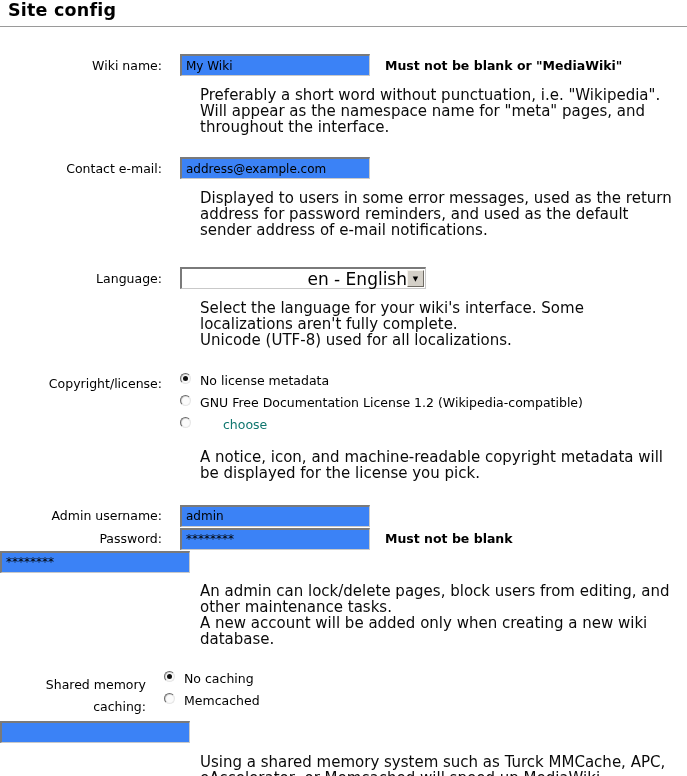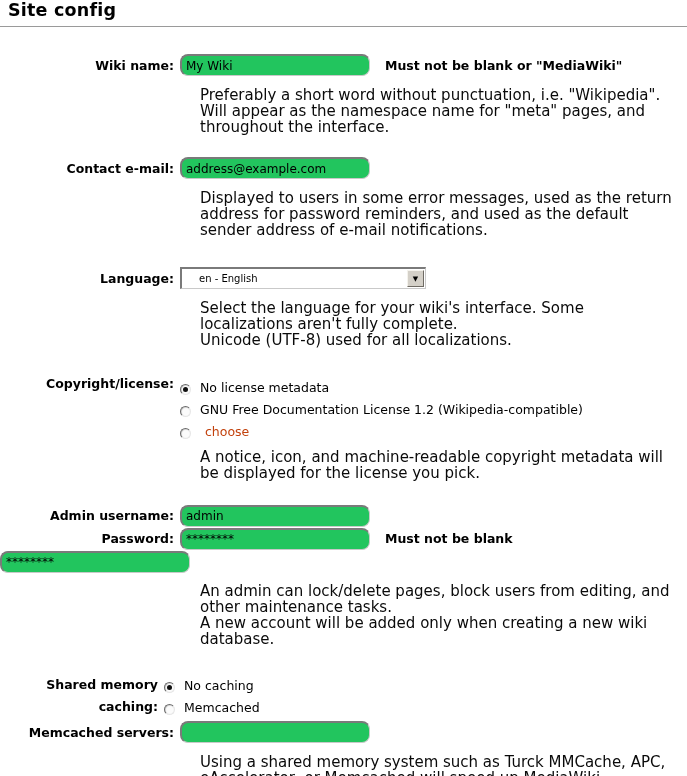--- a/index.html
+++ b/index.html
@@ -33,22 +33,22 @@
     display: flex;
     align-items: center;
     min-height: 24px;
   }
   .row.top { align-items: flex-start; }
   .stack .row { min-height: 23px; }
   .label {
     flex: none;
     width: 180px;
     text-align: right;
-    padding-right: 6px;
-    font-weight: bold;
+    padding-right: 18px;
+    font-weight: normal;
     font-size: 12.5px;
     line-height: 15px;
   }
   .row.top .label { padding-top: 3px; }
   .label.narrow {
     width: 124px;
     margin-left: 40px;
     line-height: 22px;
     padding-top: 0;
   }
@@ -56,24 +56,23 @@
   .field-col { display: flex; flex-direction: column; }
   input.text-input {
     width: 190px;
     height: 22px;
     border-style: solid;
     border-width: 2px 1px 1px 2px;
     border-color: #7a7a7a #c9c9c9 #c9c9c9 #7a7a7a;
     padding: 1px 4px;
     font-family: "DejaVu Sans", sans-serif;
     font-size: 12px;
-    background: #22c55e;
+    background: #3b82f6;
     color: #000000;
     outline: none;
-    border-radius: 8px;
   }
   .error-text {
     color: #000000;
     font-weight: bold;
     font-size: 12.5px;
     margin-left: 15px;
     white-space: nowrap;
   }
   .select-box {
     width: 246px;
@@ -81,42 +80,43 @@
     border-style: solid;
     border-width: 2px 1px 1px 2px;
     border-color: #7a7a7a #c9c9c9 #c9c9c9 #7a7a7a;
     background: #ffffff;
     display: flex;
     align-items: center;
     cursor: default;
   }
   .select-value {
     flex: 1;
-    font-size: 10px;
+    font-size: 17px;
     padding-left: 17px;
     white-space: nowrap;
     overflow: hidden;
+    text-align: right;
   }
   .select-arrow-btn {
     flex: none;
     width: 17px;
     height: 17px;
     margin-right: 1px;
     background: #d4d0c8;
     border: 1px solid;
     border-color: #f4f2ec #6e6a63 #6e6a63 #f4f2ec;
     display: flex;
     align-items: center;
     justify-content: center;
     font-size: 7px;
     color: #000;
   }
   .radio-row {
     display: flex;
-    align-items: flex-end;
+    align-items: flex-start;
     height: 22px;
   }
   .radio {
     flex: none;
     width: 11px;
     height: 11px;
     border-radius: 50%;
     border: 1px solid;
     border-color: #6a6a6a #e6e6e6 #e6e6e6 #6a6a6a;
     background: #fbfbfb;
@@ -129,22 +129,22 @@
     position: absolute;
     left: 2px;
     top: 2px;
     width: 5px;
     height: 5px;
     border-radius: 50%;
     background: #101010;
   }
   .radio-label { font-size: 12.5px; white-space: nowrap; }
   .choose-link {
-    color: #c2410c;
-    margin-left: 5px;
+    color: #0f766e;
+    margin-left: 23px;
     text-decoration: none;
     cursor: pointer;
     font-size: 12.5px;
     white-space: nowrap;
   }
   .help {
     margin: 10px 0 0 200px;
     width: 478px;
     font-size: 15px;
     line-height: 16px;
@@ -259,21 +259,20 @@
             <span class="radio checked"></span>
             <span class="radio-label">No caching</span>
           </div>
           <div class="radio-row">
             <span class="radio"></span>
             <span class="radio-label">Memcached</span>
           </div>
         </div>
       </div>
       <div class="row mem-row">
-        <div class="label">Memcached servers:</div>
         <div class="field">
           <input type="text" class="text-input" value="" style="">
         </div>
       </div>
       <div class="help">
         <div>Using a shared memory system such as Turck MMCache, APC, eAccelerator, or Memcached will speed up MediaWiki significantly. Memcached is the best solution but needs to be installed. Specify the server addresses and ports in a comma-separted list. Only use Turck shared memory if the wiki will be running on a single Apache server.</div>
       </div>
     </div>
 
   </form>

